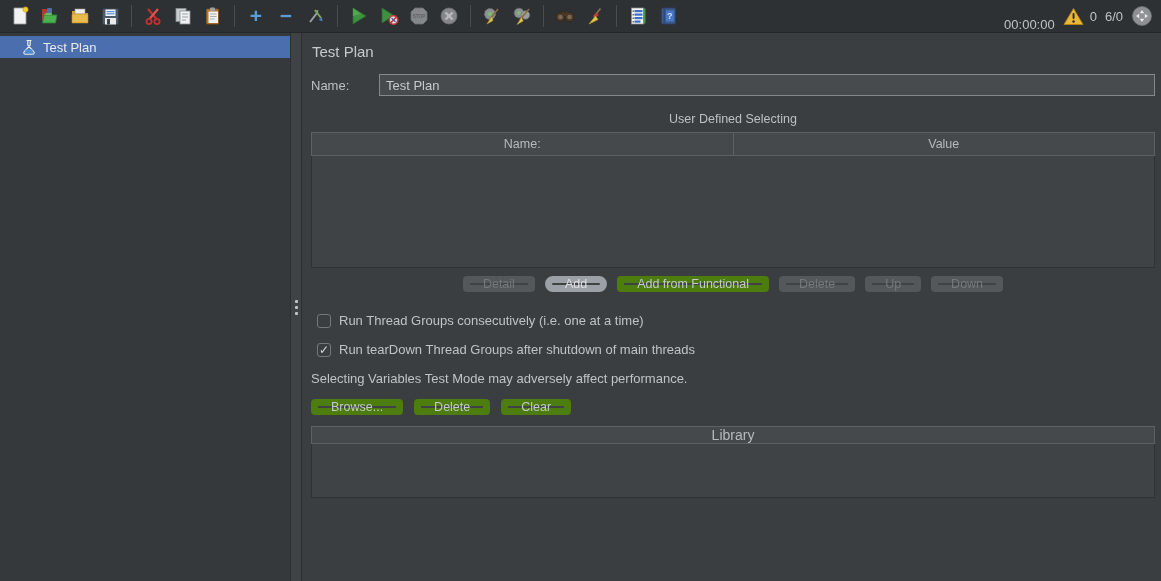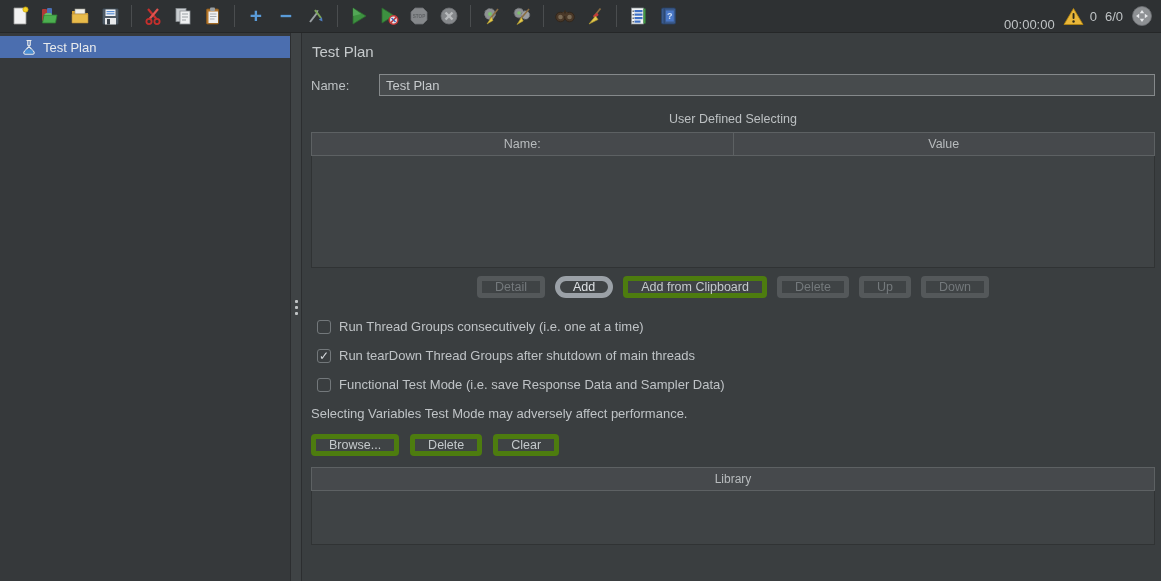--- a/index.html
+++ b/index.html
@@ -53,42 +53,42 @@
     flex:1; background:#46494c; display:flex; align-items:center; justify-content:center;
     color:#b7bbbd; font-size:12.5px; cursor:pointer;
   }
   .udv-table-head .cell + .cell { border-left:1px solid #5d6163;text-align:right; }
   .udv-table-body {
     height:112px; background:#3f4345;
     border:1px solid #303334; border-top:none;
   }
   .btn-row { display:flex; justify-content:center; gap:10px; margin-top:8px; }
   .btn {
-    height:22px; padding:0 13px; background:#3f4345; border:5px solid #4d7c0f;
+    height:16px; padding:0 13px; background:#3f4345; border:7px solid #4d7c0f;
     border-radius:4px; color:#c4c9cb; font-size:12.5px; font-family:"Liberation Sans",sans-serif;
     display:inline-flex; align-items:center; cursor:pointer; line-height:20px;
   }
   .btn.focused { border-color:#9ba1a7; color:#dde1e4;border-radius:11px; }
   .btn.disabled { border-color:#54585a; color:#74797c; cursor:default; }
   .check-section { margin-top:21px; }
   .check-row { display:flex; align-items:center; margin-bottom:14px; height:15px; }
   .checkbox {
     width:14px; height:14px; margin-left:6px; border:1px solid #73787b; border-radius:3px;
     background:transparent; display:flex; align-items:center; justify-content:center;
     color:#d3d7da; font-size:12px; line-height:12px; cursor:pointer; flex:0 0 auto;
   }
   .check-row .c-label { margin-left:8px; color:#bfc3c6; }
   .note-text { color:#bfc3c6; margin-top:10px; }
   .classpath-row { display:flex; align-items:center; gap:11px; margin-top:13px; }
   .classpath-row .cp-label { color:#bfc3c6; margin-right:2px; }
   .lib-table { margin-top:11px; }
   .lib-head {
-    height:24px; background:#46494c; border:1px solid #5d6163;
+    height:18px; background:#46494c; border:1px solid #5d6163;
     display:flex; align-items:center; justify-content:center;
-    color:#b7bbbd; font-size:12px;
+    color:#b7bbbd; font-size:14px;
   }
   .lib-body { height:54px; background:#3f4345; border:1px solid #303334; border-top:none; }
   svg { display:block; }
 </style>
 </head>
 <body>
 
 <div class="toolbar">
   <div class="tb-btn">
     <svg width="20" height="20" viewBox="0 0 20 20">
@@ -304,39 +304,35 @@
 
     <div class="udv-table-head">
       <div class="cell">Name:</div>
       <div class="cell">Value</div>
     </div>
     <div class="udv-table-body"></div>
 
     <div class="btn-row">
       <span class="btn disabled">Detail</span>
       <span class="btn focused">Add</span>
-      <span class="btn">Add from Clipboard</span>
+      <span class="btn">Add from Functional</span>
       <span class="btn disabled">Delete</span>
       <span class="btn disabled">Up</span>
       <span class="btn disabled">Down</span>
     </div>
 
     <div class="check-section">
       <div class="check-row">
         <span class="checkbox"></span>
         <span class="c-label">Run Thread Groups consecutively (i.e. one at a time)</span>
       </div>
       <div class="check-row">
         <span class="checkbox">✓</span>
         <span class="c-label">Run tearDown Thread Groups after shutdown of main threads</span>
       </div>
-      <div class="check-row">
-        <span class="checkbox"></span>
-        <span class="c-label">Functional Test Mode (i.e. save Response Data and Sampler Data)</span>
-      </div>
     </div>
 
     <div class="note-text">Selecting Variables Test Mode may adversely affect performance.</div>
 
     <div class="classpath-row">
       <span class="btn">Browse...</span>
       <span class="btn">Delete</span>
       <span class="btn">Clear</span>
     </div>
 

